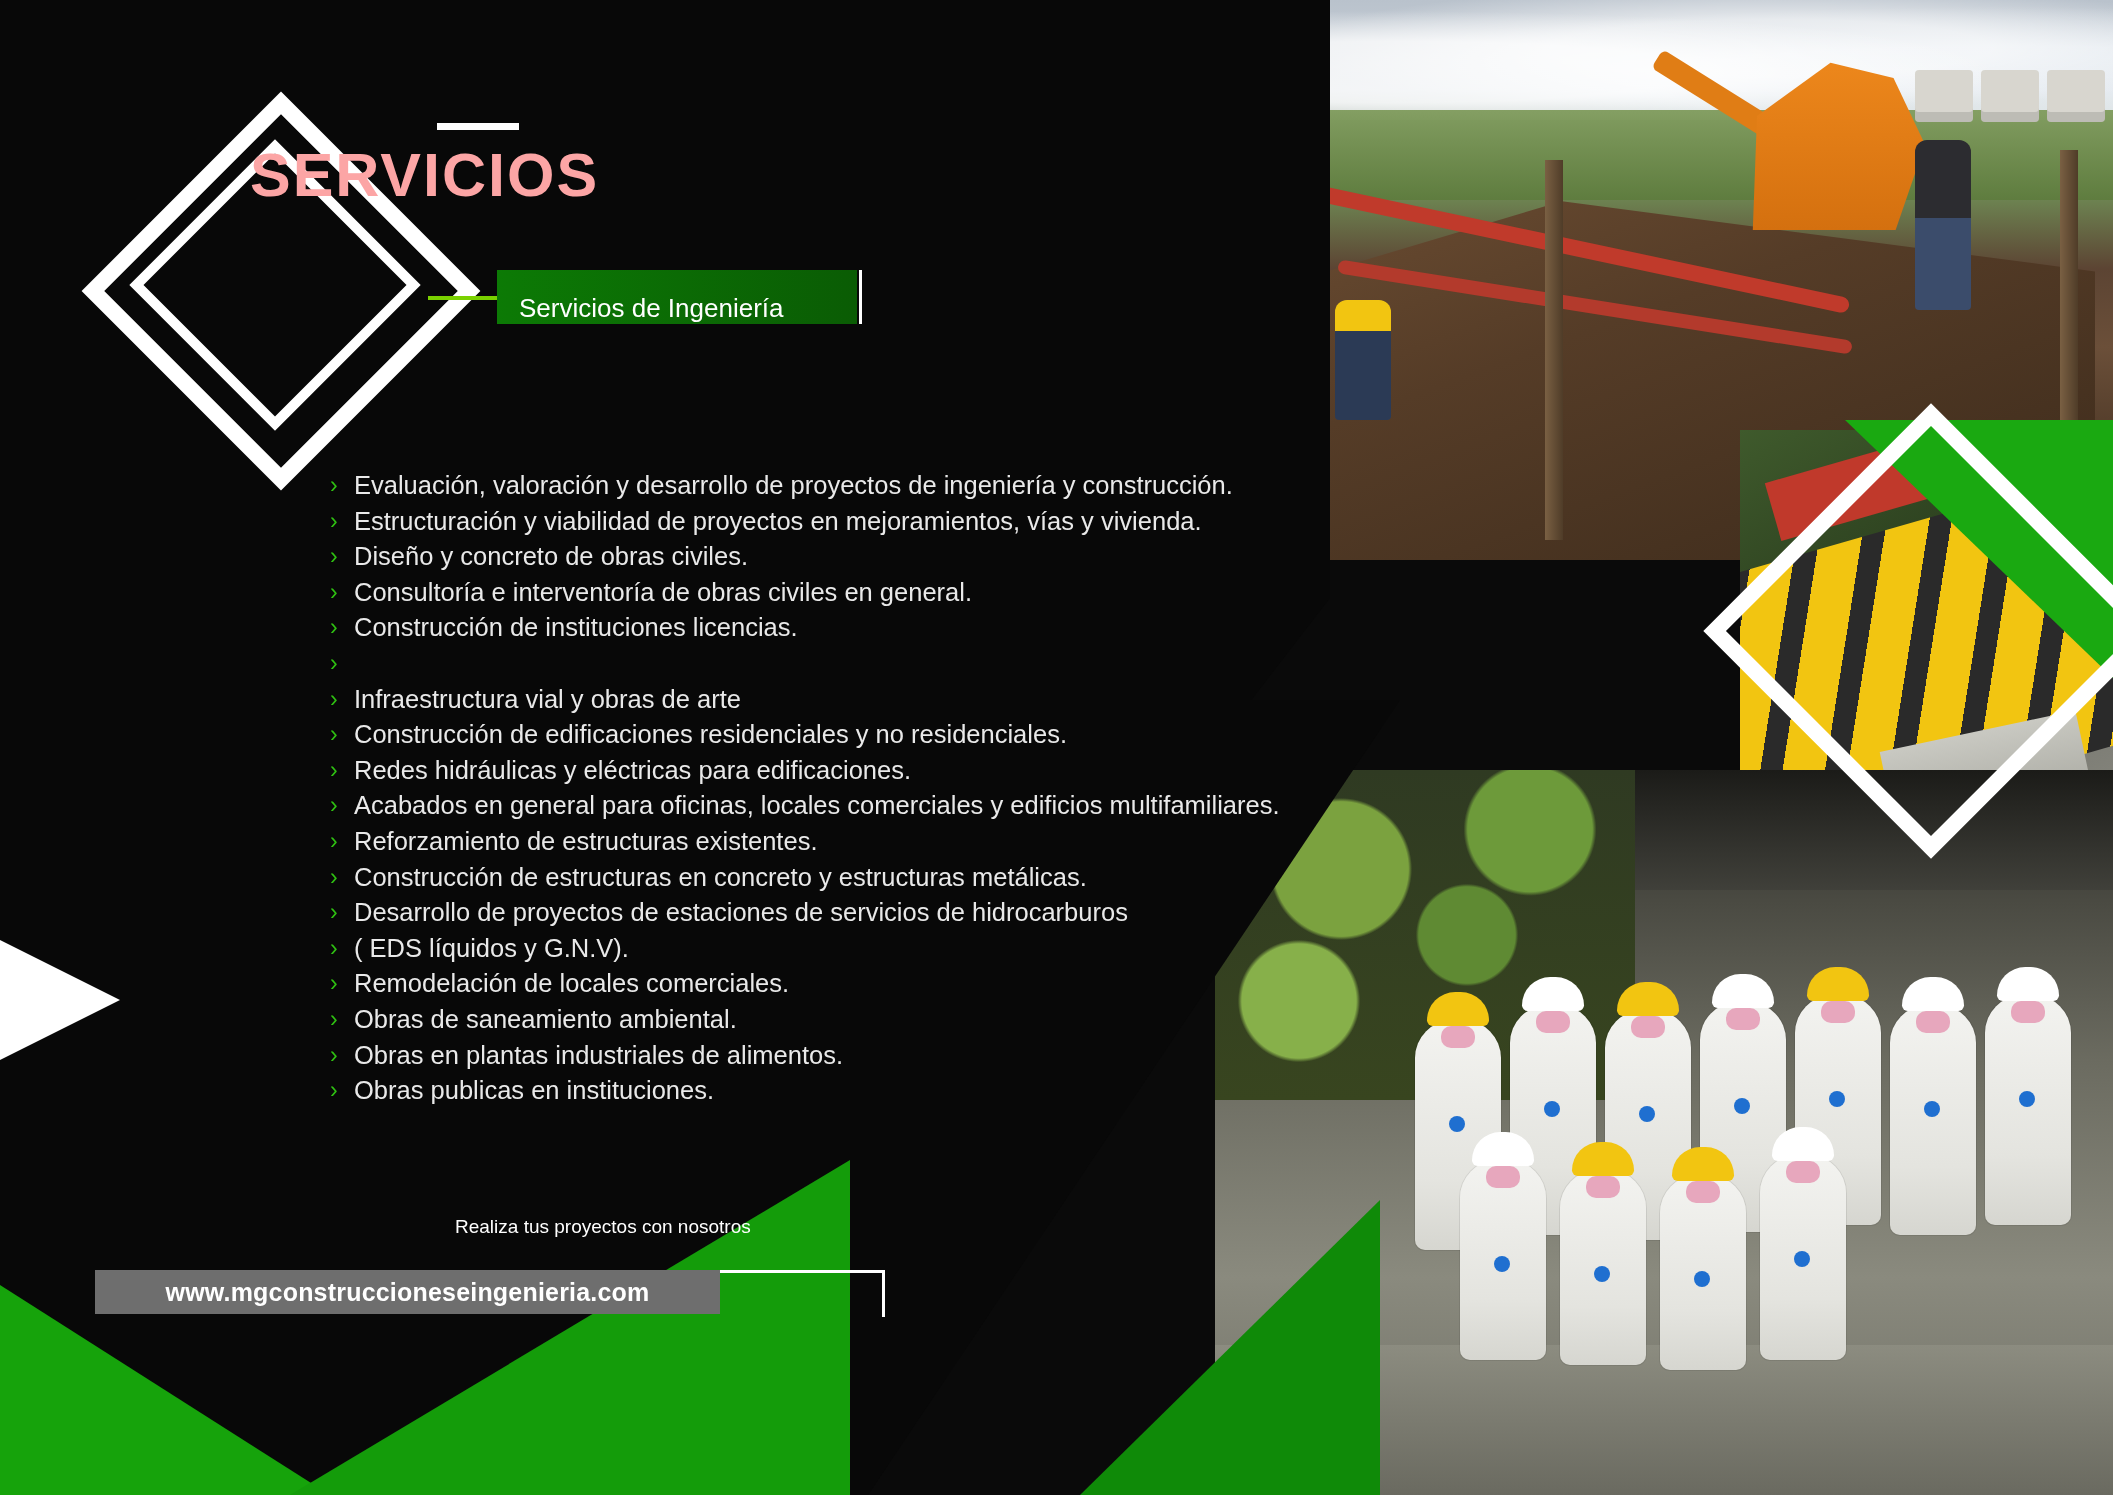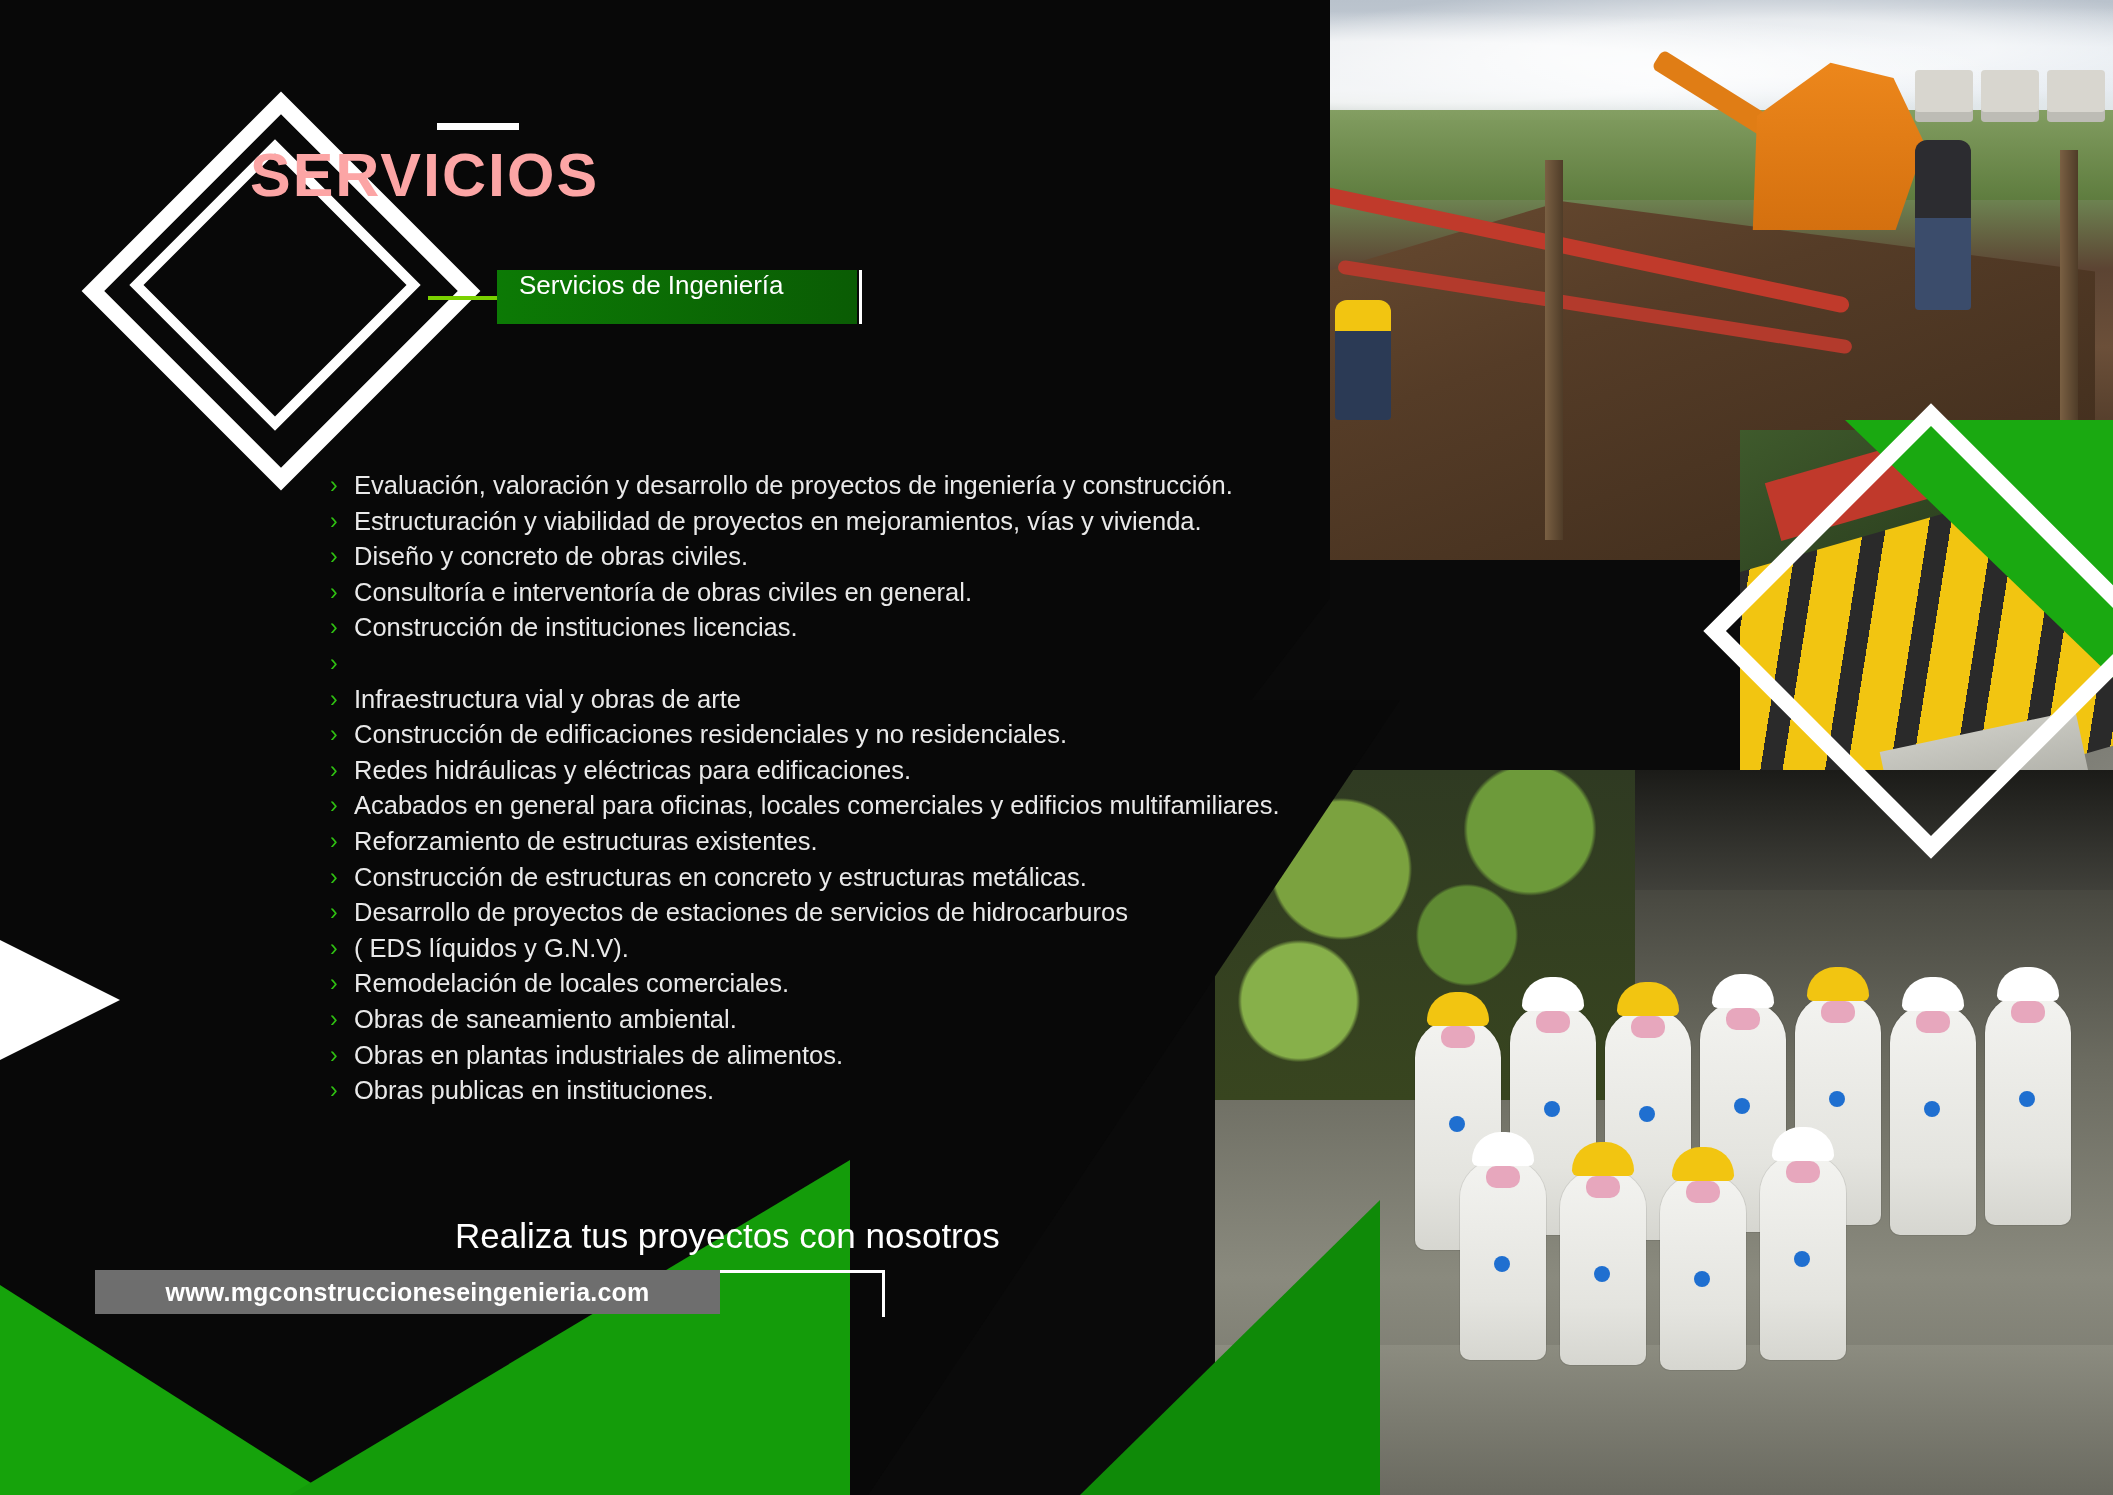--- a/index.html
+++ b/index.html
@@ -96,40 +96,40 @@
   
   #title-dash{position:absolute;left:437px;top:123px;width:82px;height:7px;background:#ffffff;}
   #page-title{
     position:absolute;left:250px;top:140px;
     font-size:61px;font-weight:700;letter-spacing:2px;color:#fca5a5;
     font-family:"Liberation Sans", sans-serif;
   }
   #subtitle-box{
     position:absolute;left:497px;top:270px;width:360px;height:54px;
     background:linear-gradient(90deg,#0c7a05,#0a5c04);
-    display:flex;align-items:flex-start;padding-left:22px;box-sizing:border-box;
+    display:flex;align-items:flex-end;padding-left:22px;box-sizing:border-box;
   }
   #subtitle-box span{color:#ffffff;font-size:26px;font-family:"Liberation Sans", sans-serif;}
   #subtitle-line{position:absolute;left:428px;top:296px;width:72px;height:4px;background:#7ad100;}
   #subtitle-corner{position:absolute;left:845px;top:270px;width:14px;height:54px;border-right:3px solid #ffffff;}
 
   #services-list{
     position:absolute;left:330px;top:468px;width:1190px;
   }
   .svc-item{
     display:flex;align-items:flex-start;gap:8px;
     color:#e9e9e9;font-size:25.5px;line-height:35.6px;
     font-family:"Liberation Sans", sans-serif;white-space:nowrap;
   }
   .svc-item .chev{color:#2fbf12;font-size:23px;line-height:35.6px;width:16px;flex:0 0 16px;}
   .svc-item.nochev .chev{visibility:hidden;}
 
   #tagline{
     position:absolute;left:455px;top:1216px;
-    color:#ffffff;font-size:35px;font-family:"Liberation Sans", sans-serif;
+    color:#ffffff;font-size:19px;font-family:"Liberation Sans", sans-serif;
   }
   #website-box{
     position:absolute;left:95px;top:1270px;width:625px;height:44px;
     background:#6e6e6e;display:flex;align-items:center;justify-content:center;
   }
   #website-box span{color:#ffffff;font-size:25px;font-weight:700;letter-spacing:.2px;}
   #website-bracket{position:absolute;left:720px;top:1270px;width:162px;height:44px;
     border-top:3px solid #ffffff;border-right:3px solid #ffffff;}
 
   

